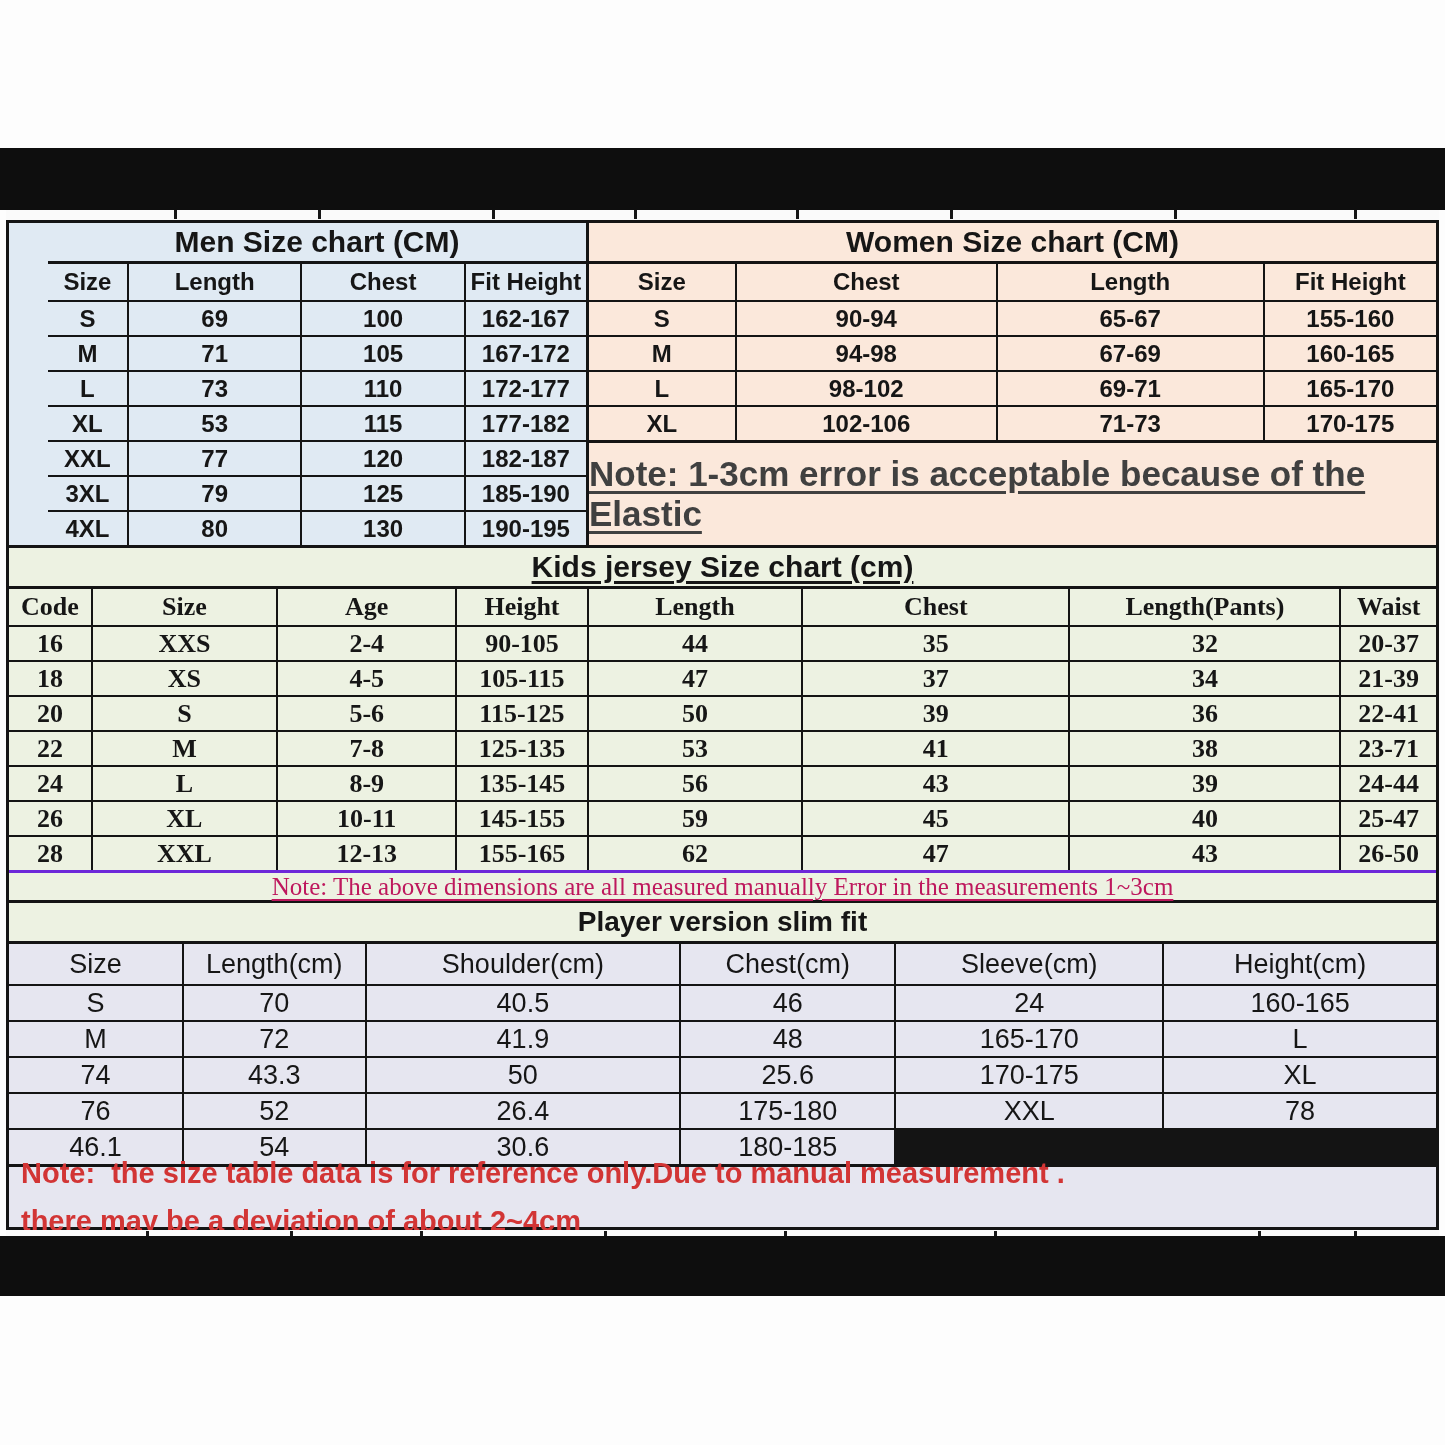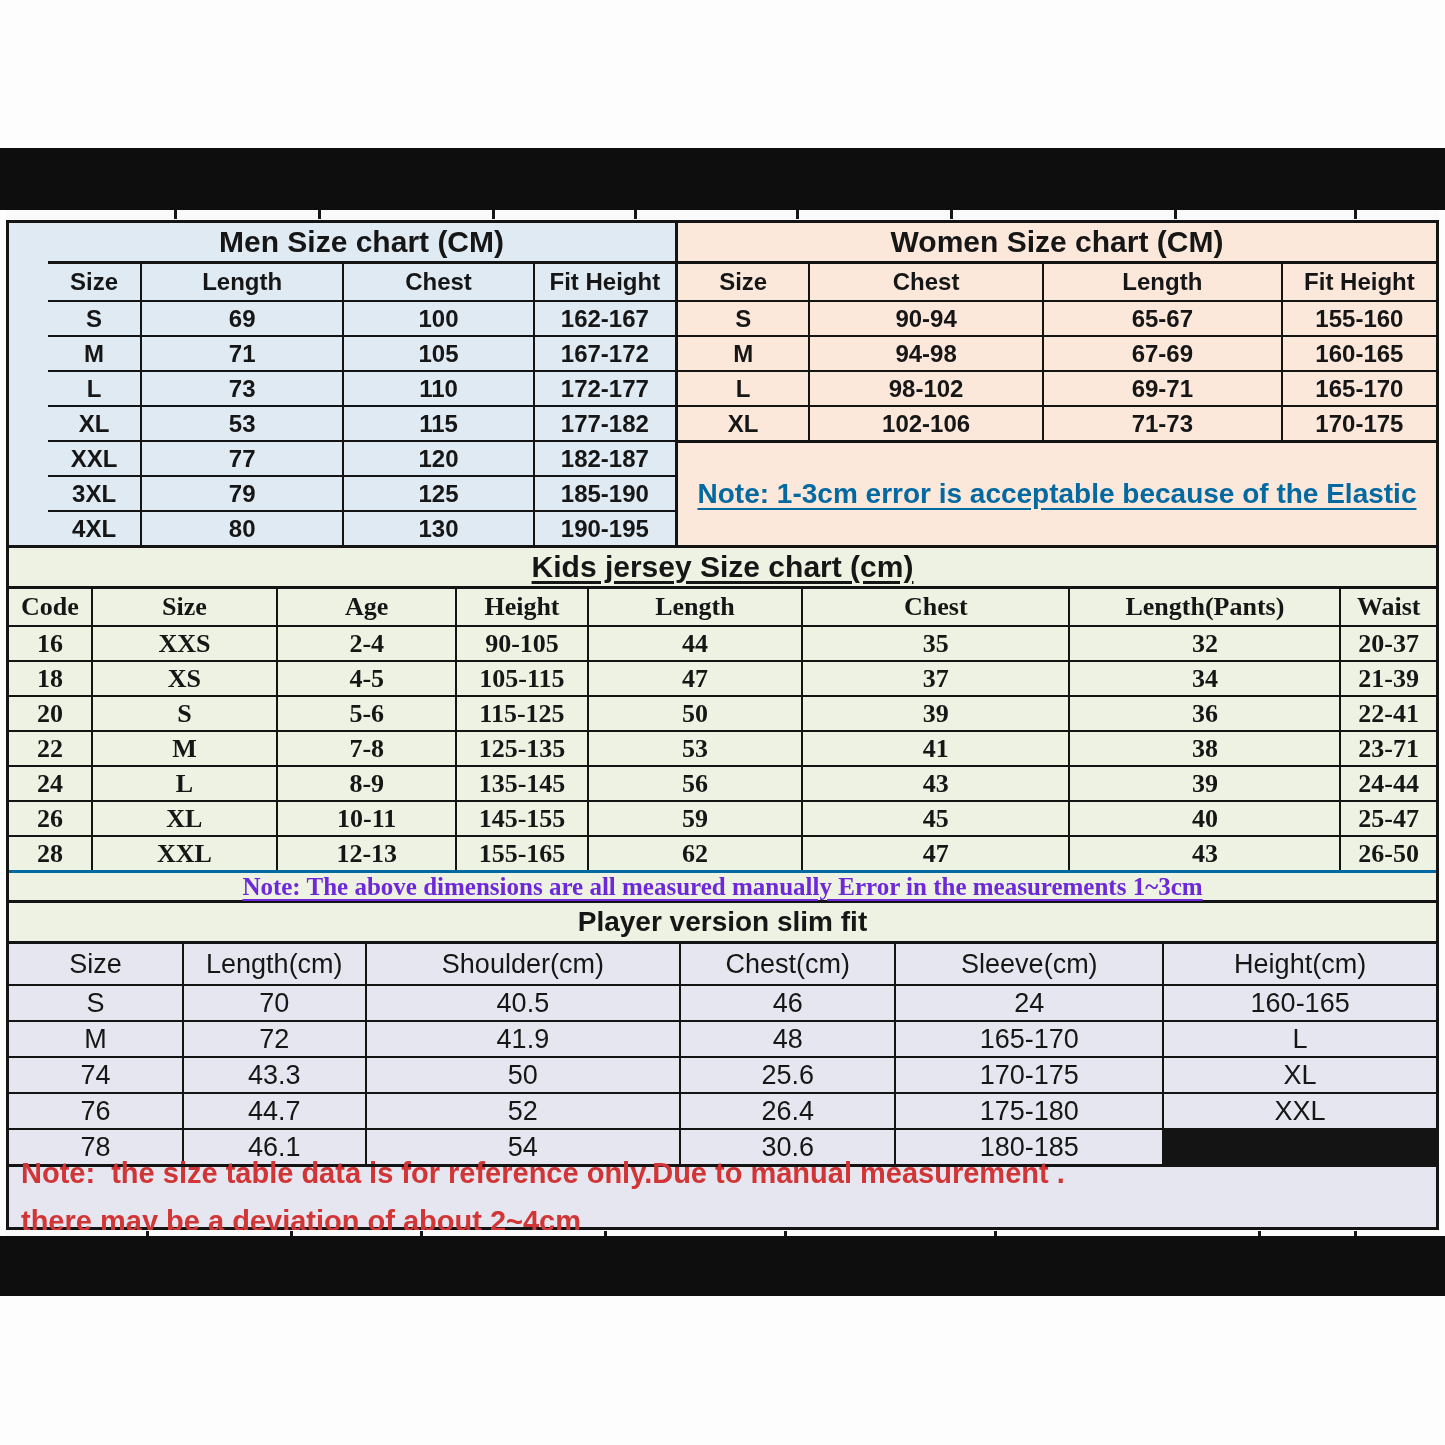--- a/index.html
+++ b/index.html
@@ -18,37 +18,37 @@
   
   .tbl{border:3px solid #141414;display:flex;flex-direction:column;box-sizing:border-box;}
   .t-title{height:38px;display:flex;align-items:center;justify-content:center;
            font-weight:bold;font-size:30px;border-bottom:3px solid #141414;}
   .t-grid{display:grid;background:#141414;gap:2px;}
   .t-grid>div{display:flex;align-items:center;justify-content:center;line-height:1;}
   .th{font-weight:bold;}
 
   
   .top-row{display:flex;align-items:stretch;}
-  .men-tbl{width:672px;background:#e0eaf3;padding-left:39px;}
+  .men-tbl{width:583px;background:#e0eaf3;padding-left:39px;}
   .men-tbl .t-grid{grid-template-columns:86fr 187fr 176fr 131fr;grid-template-rows:36px;grid-auto-rows:33px;}
   .men-tbl .t-grid>div{background:#e0eaf3;font-weight:bold;font-size:24px;}
   .women-tbl{flex:1;background:#fbe8db;border-left-width:0;}
   .women-tbl .t-grid{grid-template-columns:148fr 263fr 269fr 174fr;grid-template-rows:36px;grid-auto-rows:33px;}
   .women-tbl .t-grid>div{background:#fbe8db;font-weight:bold;font-size:24px;}
   .w-note-area{flex:1;border-top:3px solid #141414;display:flex;align-items:center;justify-content:center;}
-  .w-note{color:#0369a1;font-weight:bold;font-size:28px;text-decoration:underline;text-underline-offset:5px;}
+  .w-note{color:#404040;font-weight:bold;font-size:35px;text-decoration:underline;text-underline-offset:5px;}
 
   
   .kids-tbl{background:#edf2e2;border-top-width:0;font-family:"Liberation Serif",serif;}
   .kids-tbl .t-title{font-family:"Liberation Sans",sans-serif;text-decoration:underline;text-underline-offset:4px;}
   .kids-tbl .t-grid{grid-template-columns:83fr 186fr 180fr 131fr 216fr 269fr 273fr 96fr;
                     grid-template-rows:36px;grid-auto-rows:33px;}
   .kids-tbl .t-grid>div{background:#edf2e2;font-weight:bold;font-size:26px;}
-  .k-note{height:27px;border-top:3px solid #0369a1;display:flex;align-items:center;justify-content:center;
-          color:#6d28d9;font-weight:bold;font-size:25px;text-decoration:underline;text-underline-offset:4px;}
+  .k-note{height:27px;border-top:3px solid #6d28d9;display:flex;align-items:center;justify-content:center;
+          color:#be185d;font-weight:normal;font-size:25px;text-decoration:underline;text-underline-offset:4px;}
 
   
   .player-tbl{background:#e6e6f0;border-top-width:0;}
   .player-tbl .t-title{background:#edf2e2;font-size:28px;}
   .player-tbl .t-grid{grid-template-columns:175fr 183fr 316fr 216fr 269fr 275fr;
                       grid-template-rows:40px;grid-auto-rows:34px;}
   .player-tbl .t-grid>div{background:#e6e6f0;font-weight:normal;font-size:27px;}
   .p-note-area{height:60px;border-top:3px solid #141414;display:flex;flex-direction:column;justify-content:center;
                padding-left:12px;gap:18px;}
   .p-note{color:#d23535;font-weight:bold;font-size:29px;line-height:1.05;white-space:pre-wrap;}
@@ -236,21 +236,20 @@
           <div class="td">48</div>
           <div class="td">165-170</div>
           <div class="td">L</div>
           <div class="td">74</div>
           <div class="td">43.3</div>
           <div class="td">50</div>
           <div class="td">25.6</div>
           <div class="td">170-175</div>
           <div class="td">XL</div>
           <div class="td">76</div>
-          <div class="td">44.7</div>
           <div class="td">52</div>
           <div class="td">26.4</div>
           <div class="td">175-180</div>
           <div class="td">XXL</div>
           <div class="td">78</div>
           <div class="td">46.1</div>
           <div class="td">54</div>
           <div class="td">30.6</div>
           <div class="td">180-185</div>
         </div>

